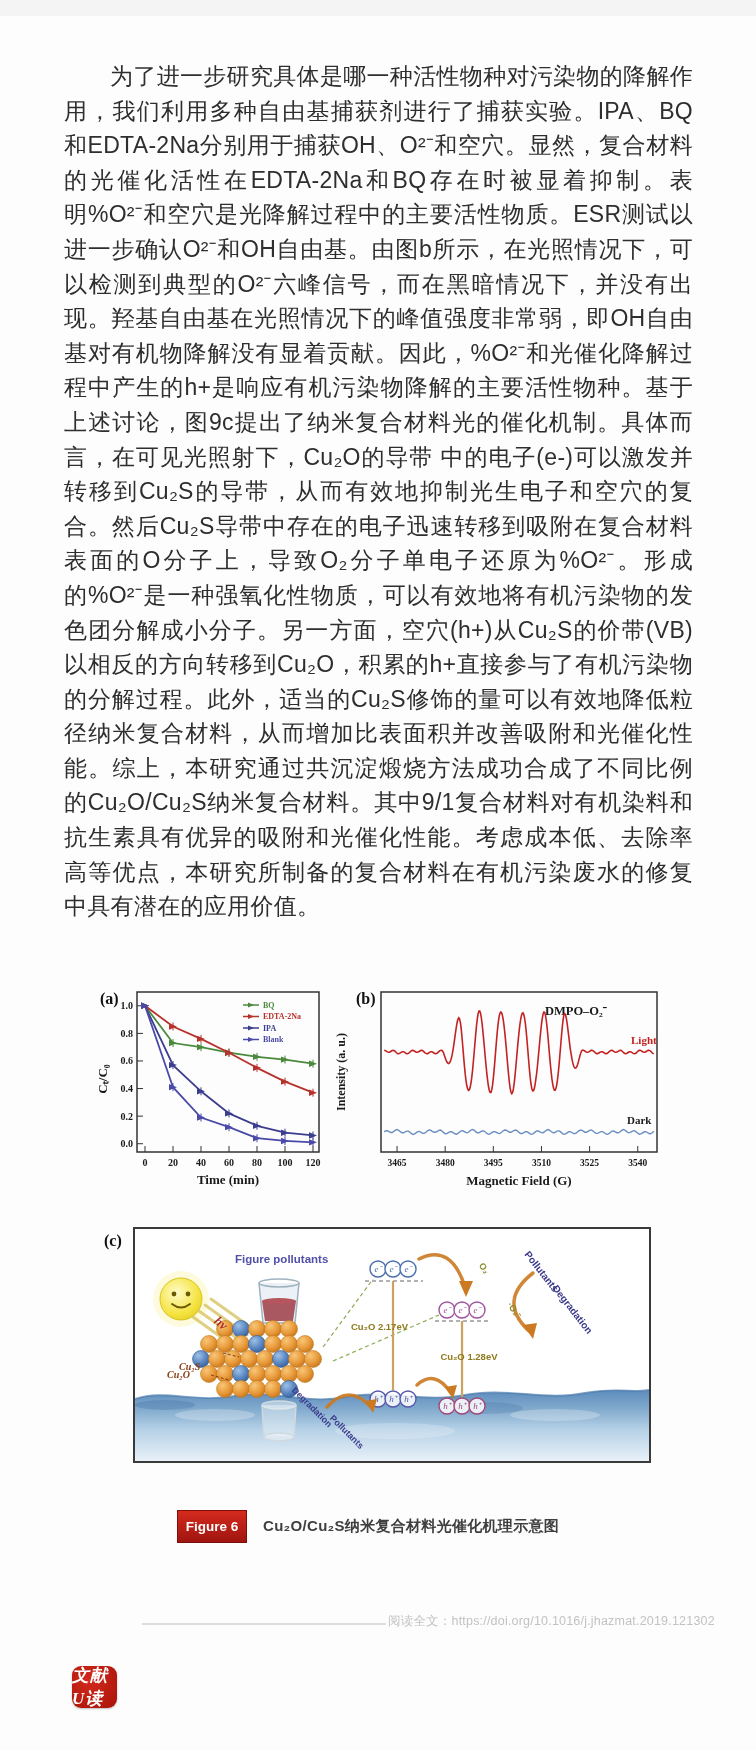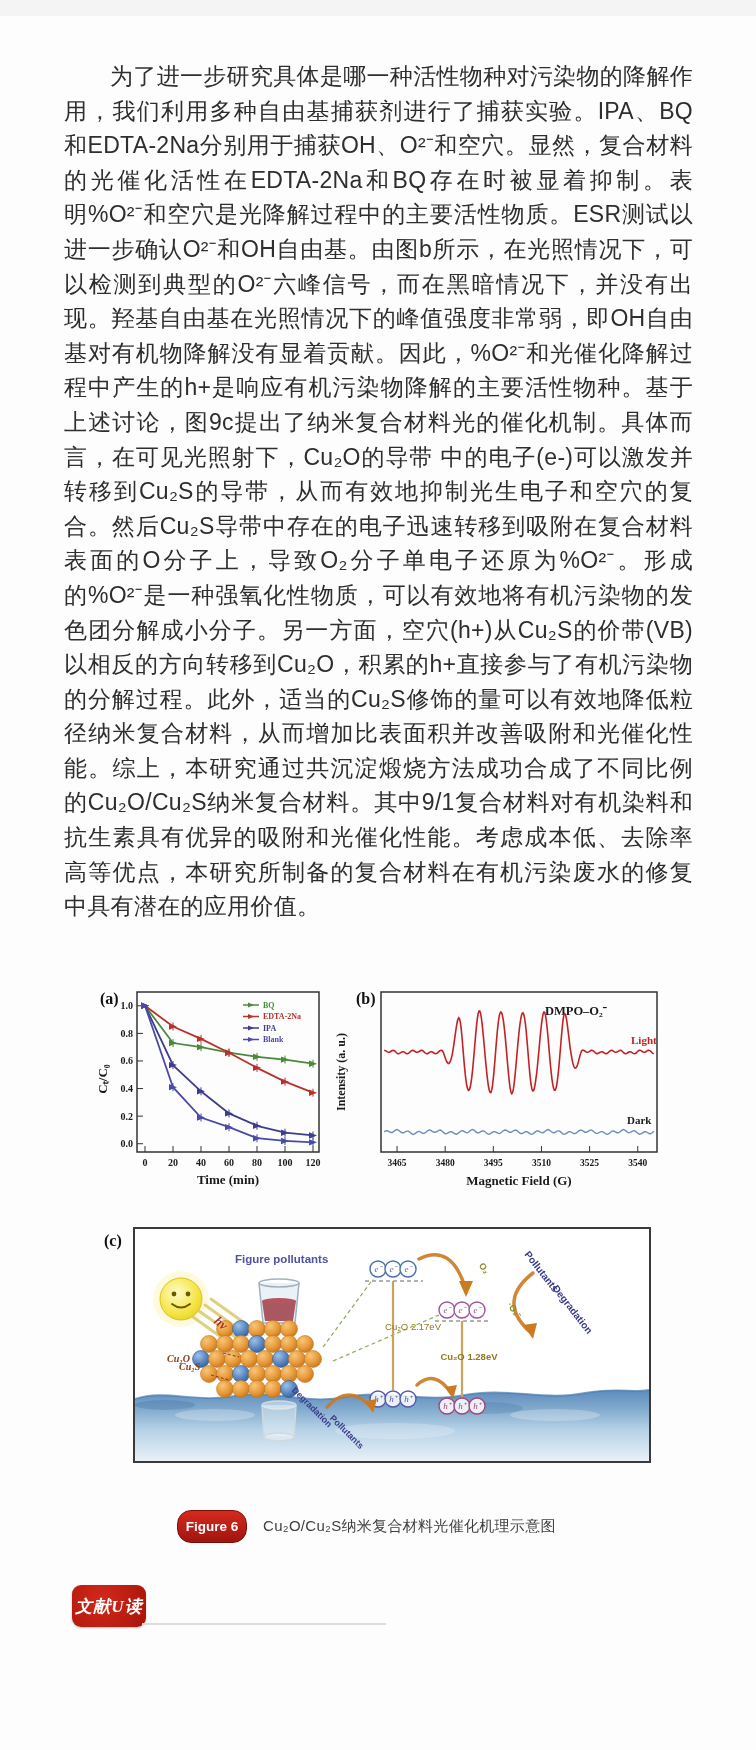--- a/index.html
+++ b/index.html
@@ -9,35 +9,35 @@
            color:#2e2e2e;text-align:justify;text-indent:2em;letter-spacing:.3px;}
   .panel{position:absolute;}
   .panel-label{position:absolute;font-family:"Liberation Serif",serif;font-weight:bold;
                font-size:16px;color:#111;}
   #panel-c{left:133px;top:1211px;width:514px;height:232px;border:2px solid #3a3a3a;
            background:#ffffff;overflow:hidden;}
   .c-label{position:absolute;white-space:nowrap;transform-origin:left top;}
   .lbl-hv{left:86px;top:84px;transform:rotate(40deg);color:#b03028;font:italic bold 13px "Liberation Serif",serif;}
   .lbl-orgpol{left:100px;top:24px;color:#5050a8;font-weight:bold;font-size:11.5px;}
   .lbl-cu2s{left:44px;top:132px;color:#8a3c12;font:italic bold 10px "Liberation Serif",serif;}
-  .lbl-cu2o{left:32px;top:124px;color:#8a3c12;font:italic bold 10px "Liberation Serif",serif;}
-  .lbl-lv1{left:216px;top:92px;width:90px;text-align:right;color:#8f7a1c;font-weight:normal;font-size:9.5px;}
+  .lbl-cu2o{left:32px;top:140px;color:#8a3c12;font:italic bold 10px "Liberation Serif",serif;}
+  .lbl-lv1{left:216px;top:92px;width:90px;text-align:left;color:#8f7a1c;font-weight:bold;font-size:9.5px;}
   .lbl-lv2{left:288px;top:122px;width:92px;text-align:center;color:#8f7a1c;font-weight:bold;font-size:9.5px;}
   .lbl-o2{left:350px;top:32px;transform:rotate(55deg);color:#8a8a2a;font-weight:bold;font-size:9px;}
   .lbl-so{left:380px;top:70px;transform:rotate(55deg);color:#8a8a2a;font-weight:bold;font-size:9px;}
   .lbl-polr{left:396px;top:20px;transform:rotate(52deg);color:#3a3a8c;font-weight:bold;font-size:10px;}
   .lbl-degr{left:424px;top:54px;transform:rotate(52deg);color:#3a3a8c;font-weight:bold;font-size:10px;}
   .lbl-degm{left:162px;top:156px;transform:rotate(45deg);color:#3a3a8c;font-weight:bold;font-size:9px;}
   .lbl-polm{left:200px;top:184px;transform:rotate(45deg);color:#3a3a8c;font-weight:bold;font-size:9px;}
   .caption{position:absolute;left:177px;top:1494px;display:flex;align-items:center;}
   .caption-badge{width:68px;height:31px;background:linear-gradient(#d42a1e,#a01510);
-                 border:1px solid #7e0f08;border-radius:14px;color:#fff;font-weight:bold;
+                 border:1px solid #7e0f08;border-radius:0;color:#fff;font-weight:bold;
                  font-size:13.5px;display:flex;align-items:center;justify-content:center;}
-  .caption-text{margin-left:16px;font-size:15px;color:#3f3f3f;font-weight:normal;letter-spacing:.3px;}
-  .logo{position:absolute;left:72px;top:1569px;width:74px;height:42px;
+  .caption-text{margin-left:16px;font-size:15px;color:#3f3f3f;font-weight:bold;letter-spacing:.3px;}
+  .logo{position:absolute;left:72px;top:1650px;width:45px;height:42px;
         background:radial-gradient(circle at 40% 35%,#d3291c,#a71408);border-radius:9px;
         color:#fff;font:italic bold 17px "Liberation Serif",serif;display:flex;align-items:center;
         justify-content:center;letter-spacing:1px;box-shadow:0 1px 2px rgba(0,0,0,.25);}
   .divider{position:absolute;left:142px;top:1607px;width:244px;height:2px;background:#dcdcdc;}
   .doi{position:absolute;left:388px;top:1597px;font-size:12.5px;color:#c2c2c2;letter-spacing:.2px;}
 </style>
 </head>
 <body>
 
 <div class="page">
@@ -359,14 +359,15 @@
     <span class="c-label lbl-polm">Pollutants</span>
   </div>
 
   <div class="caption">
     <div class="caption-badge">Figure 6</div>
     <div class="caption-text">Cu₂O/Cu₂S纳米复合材料光催化机理示意图</div>
   </div>
 
   <div class="logo">文献U读</div>
   <div class="divider"></div>
+  <div class="doi">阅读全文：https://doi.org/10.1016/j.jhazmat.2019.121302</div>
 
 </div>
 
 </body></html>

